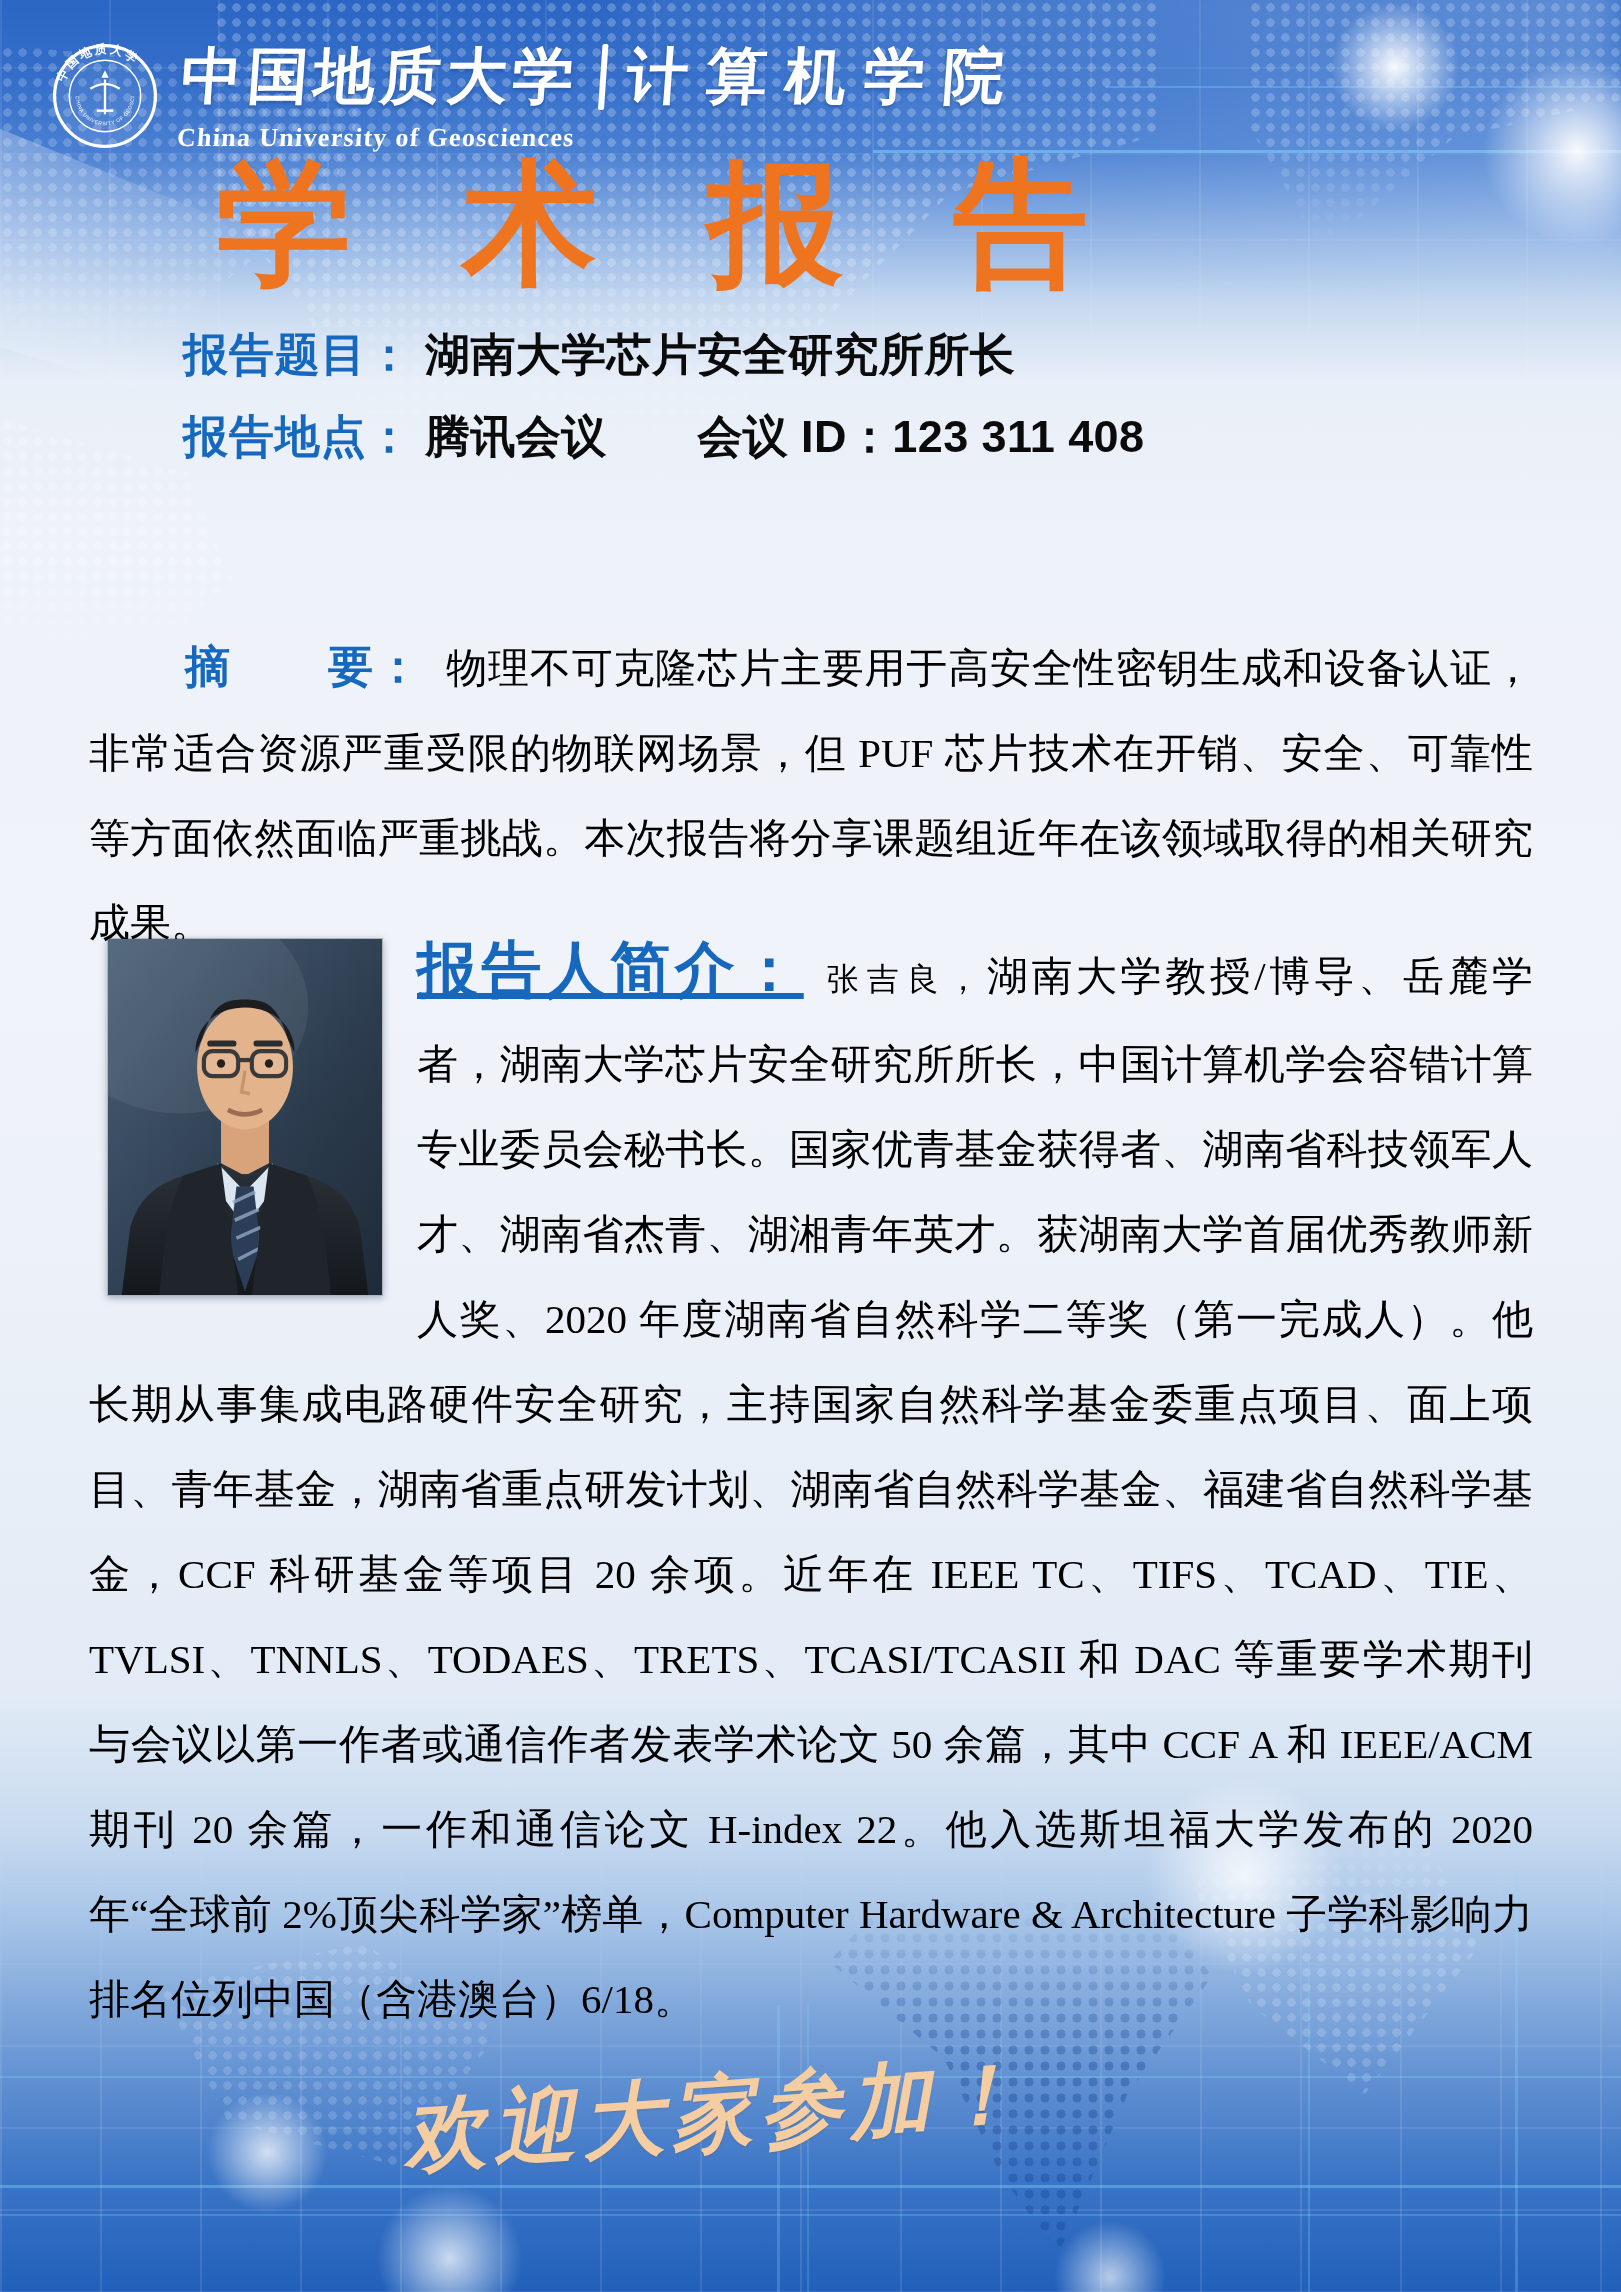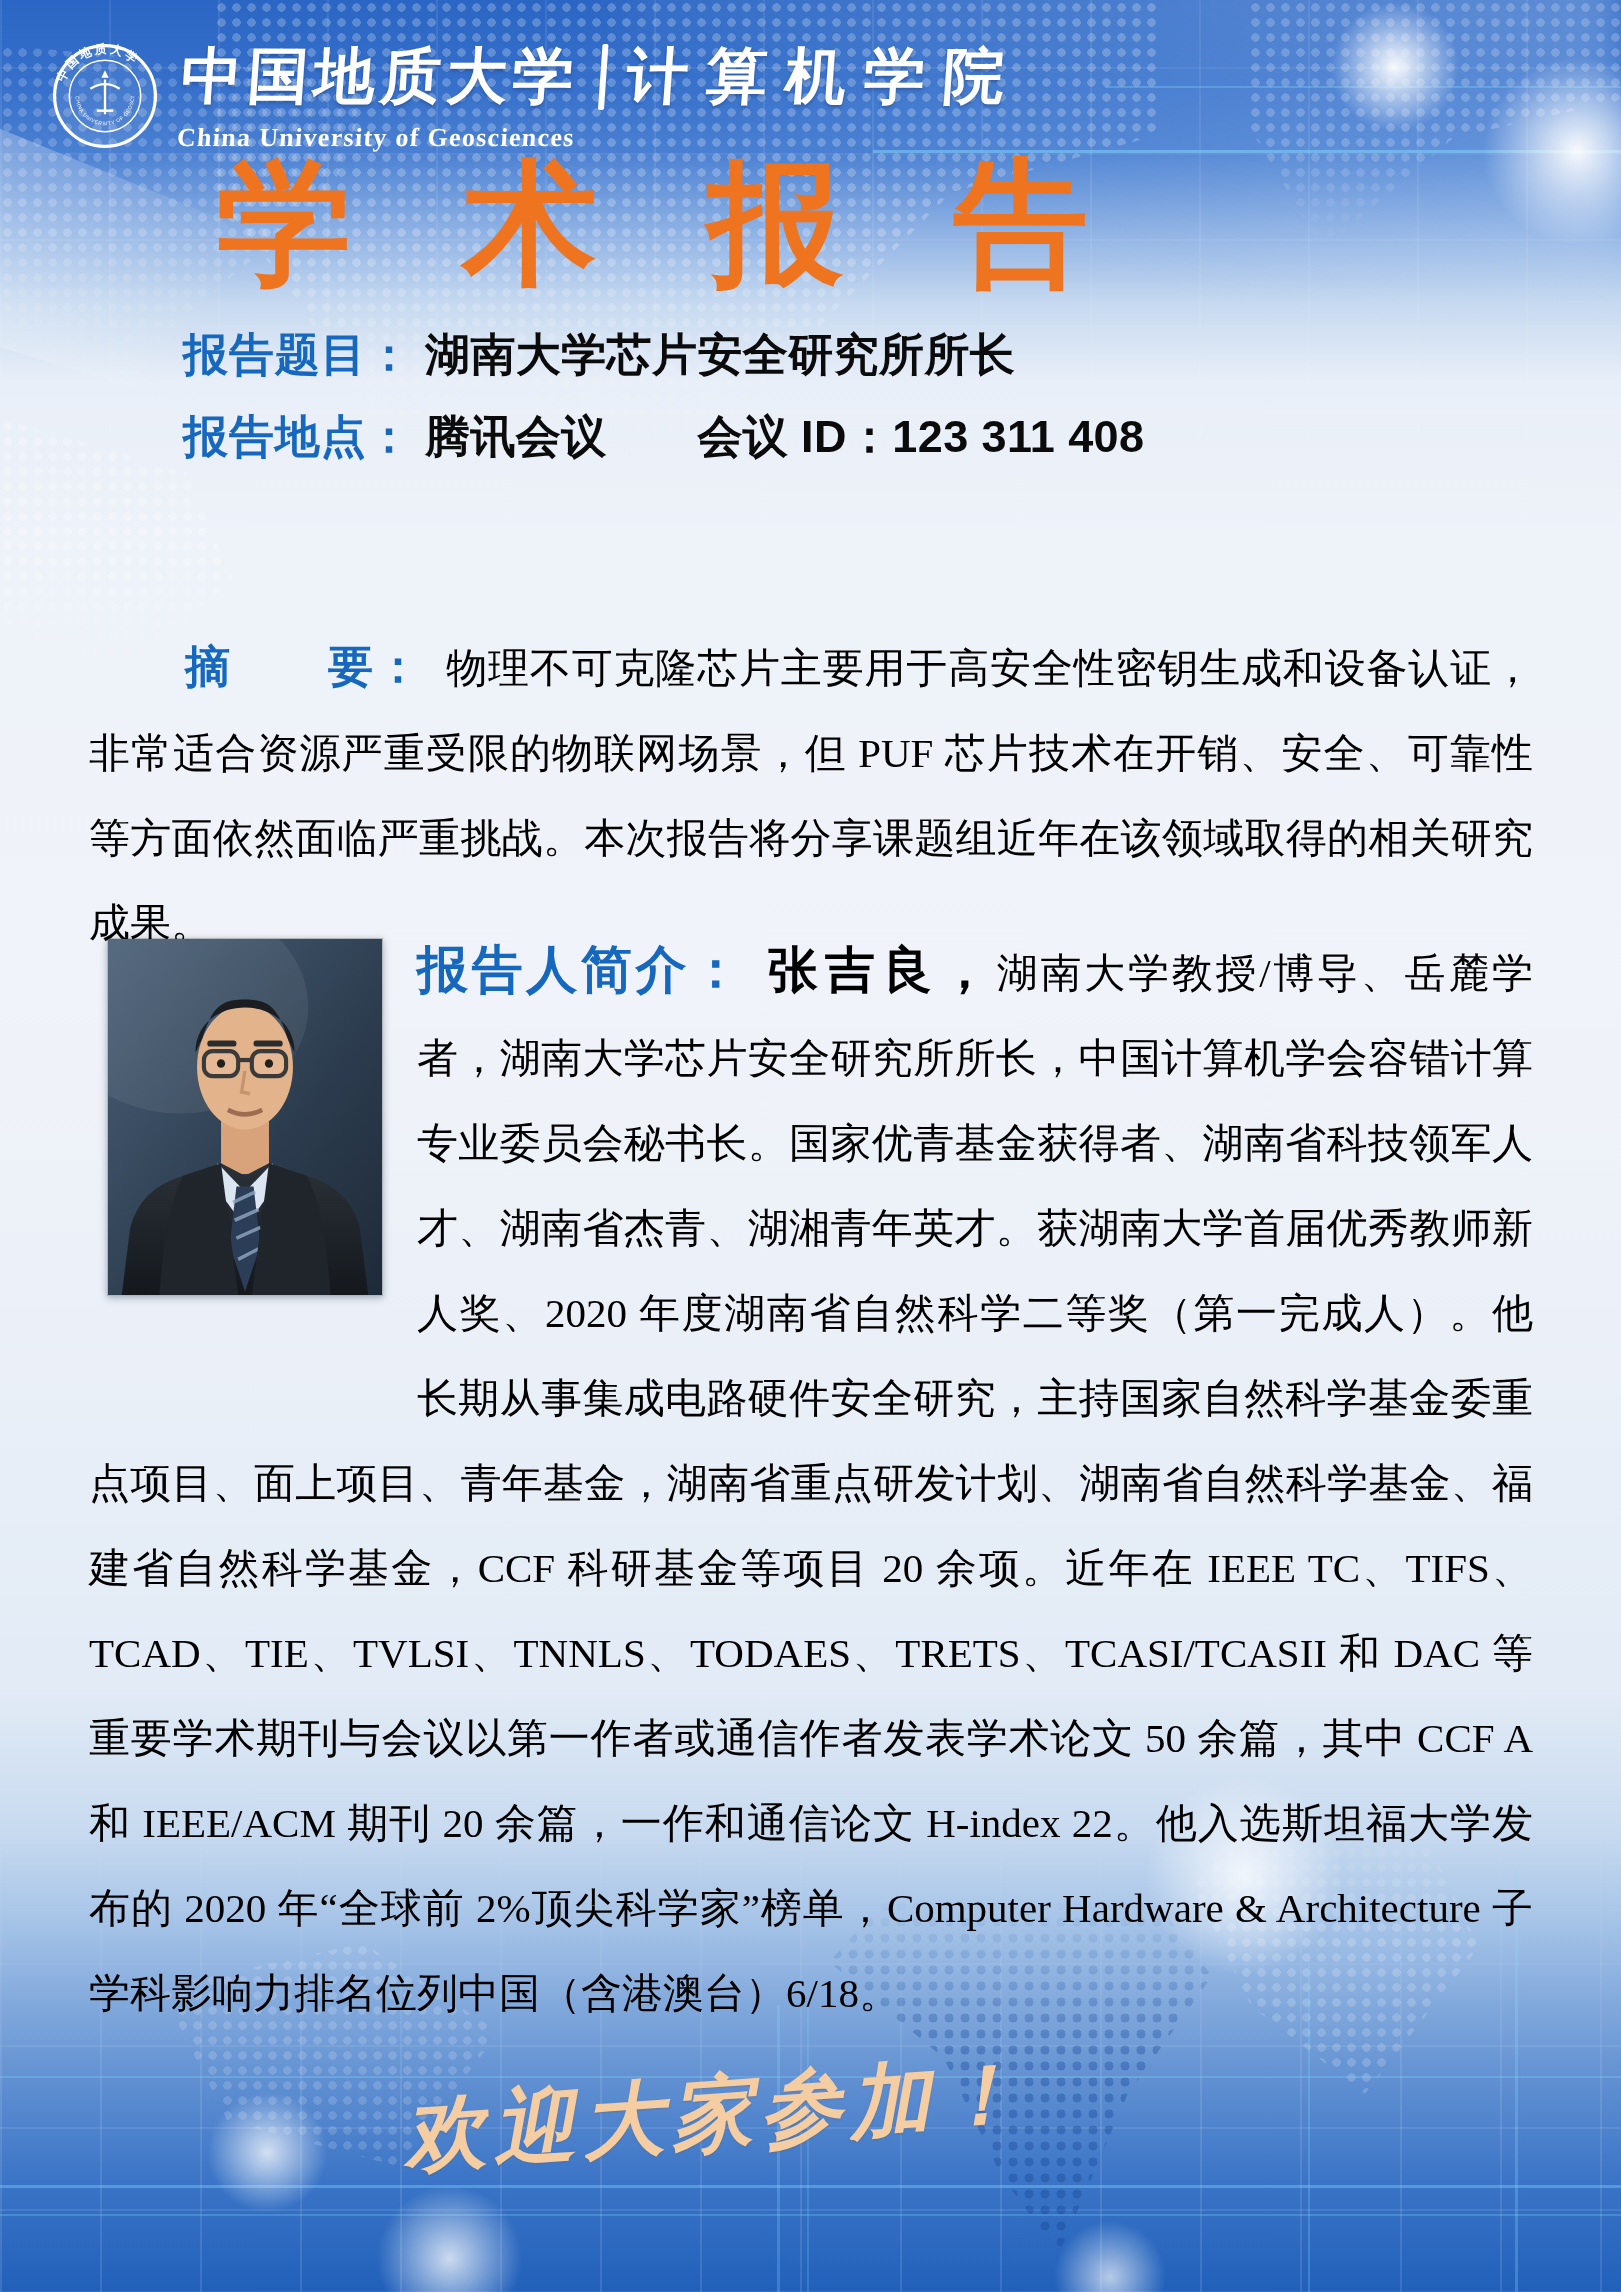--- a/index.html
+++ b/index.html
@@ -51,22 +51,22 @@
   .abstract{position:absolute;top:624px;left:89px;width:1444px;
     font-family:"Liberation Serif","DejaVu Serif",serif;
     font-size:41px;line-height:85px;color:#000;text-align:justify;text-indent:96px;margin:0;}
   .abstract-label{font-family:"Liberation Sans",sans-serif;font-weight:800;color:#1568BE;font-size:45px;letter-spacing:1.8px;margin-right:23px;}
   
   .bio{position:absolute;top:927px;left:89px;width:1444px;
     font-family:"Liberation Serif","DejaVu Serif",serif;
     font-size:41px;line-height:85px;color:#000;text-align:justify;margin:0;}
   .photo{float:left;width:274px;height:356px;margin:10.7px 34px 64px 18px;border:0.9px solid rgba(0,0,0,.25);
     box-shadow:0 1.8px 7.1px rgba(20,40,70,.35);display:block;}
-  .bio-label{font-family:"Liberation Sans",sans-serif;font-weight:800;color:#1568BE;font-size:51px;letter-spacing:0.9px;margin-right:23px;}
-  .bio-name{font-weight:bold;font-size:50px;letter-spacing:4.5px;}
+  .bio-label{font-family:"Liberation Sans",sans-serif;font-weight:800;color:#1568BE;font-size:60px;letter-spacing:0.9px;margin-right:23px;text-decoration:underline;}
+  .bio-name{font-weight:normal;font-size:32px;letter-spacing:4.5px;}
   
   .footer{position:absolute;top:1965px;left:0;right:0;padding-left:450px;text-align:center;
     color:#0b0b0b;font-weight:800;}
   .footer-org{font-size:45px;line-height:55px;letter-spacing:0.9px;}
   .footer-date{font-size:45px;line-height:55px;letter-spacing:1.8px;}
   .welcome{position:absolute;top:2060px;left:403px;transform:rotate(-4deg);
     font-family:"DejaVu Serif","Liberation Serif",serif;font-style:italic;font-weight:700;
     font-size:82px;letter-spacing:7.1px;color:#F4CDA3;text-shadow:0 0.9px 1.8px rgba(120,70,20,.25);white-space:nowrap;}
 </style>
 </head>

